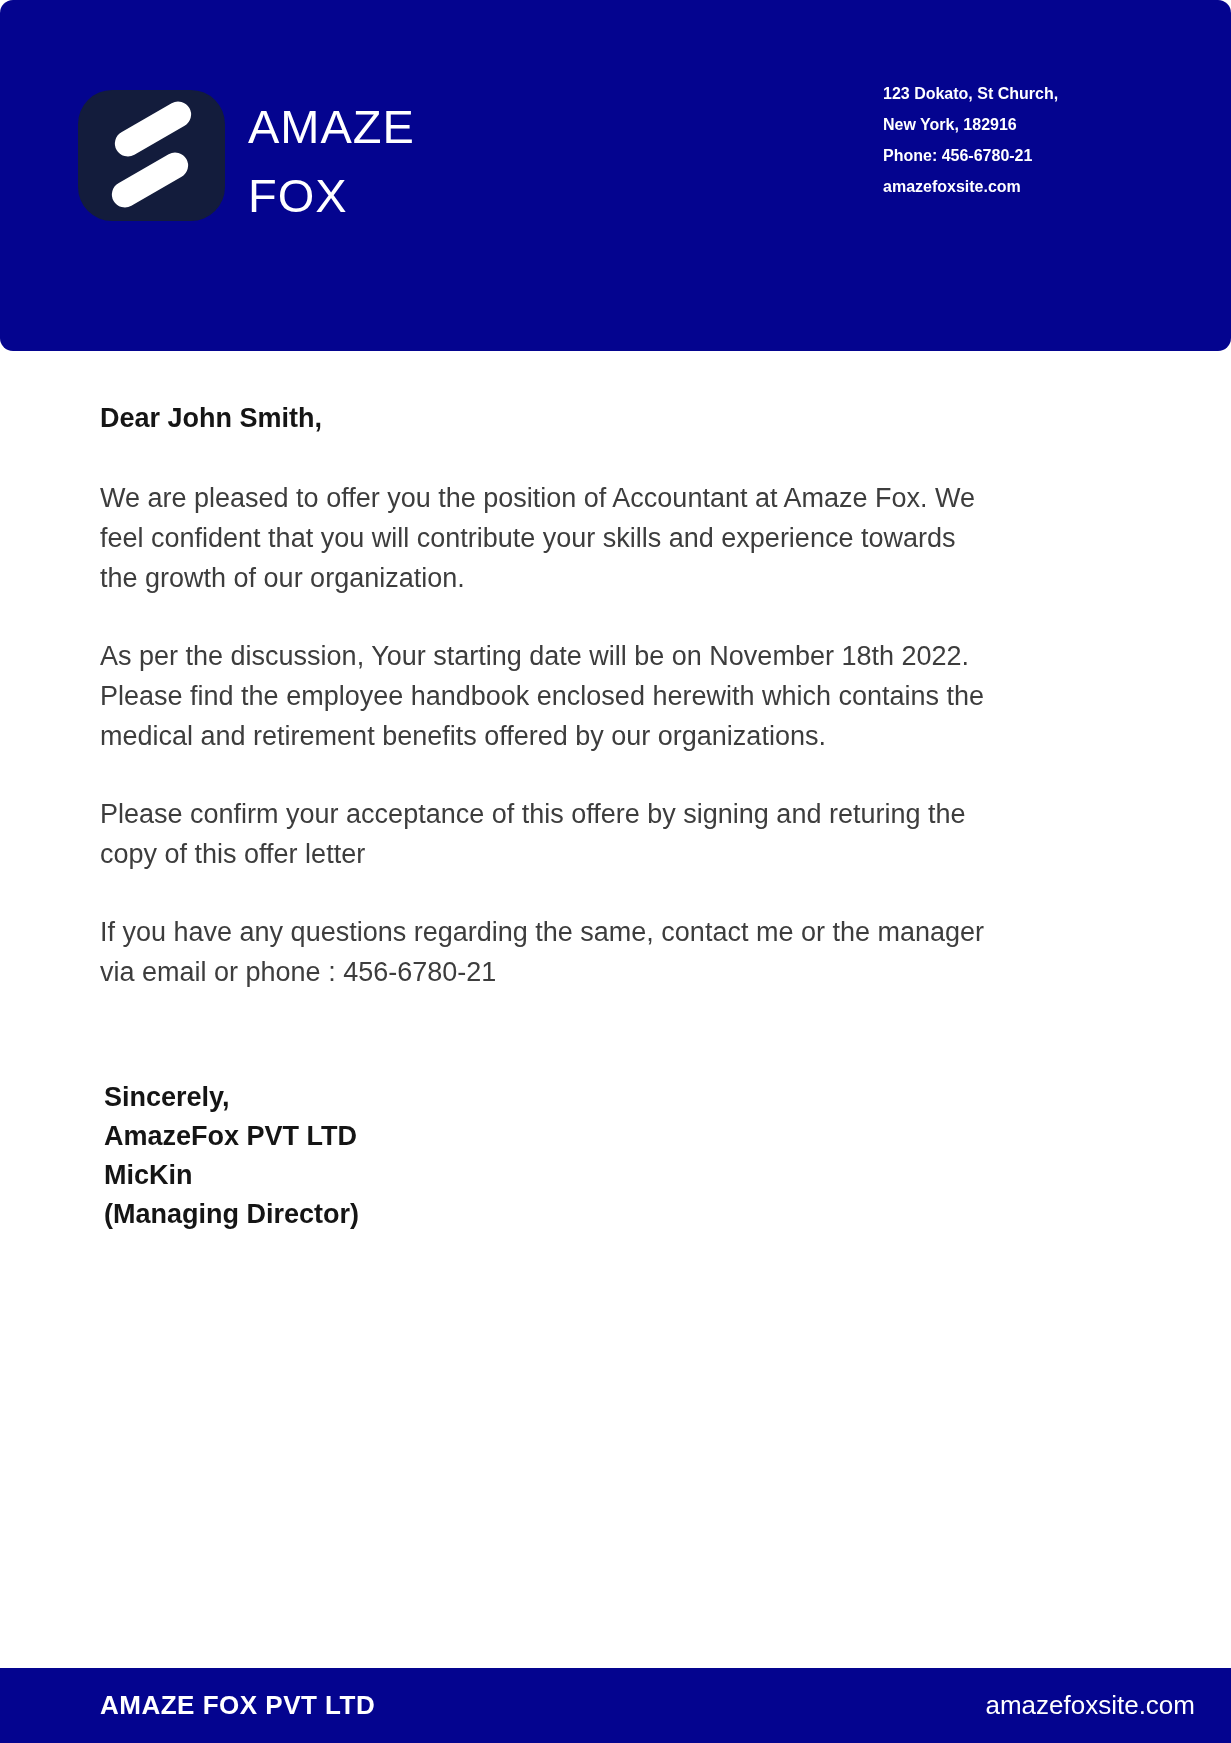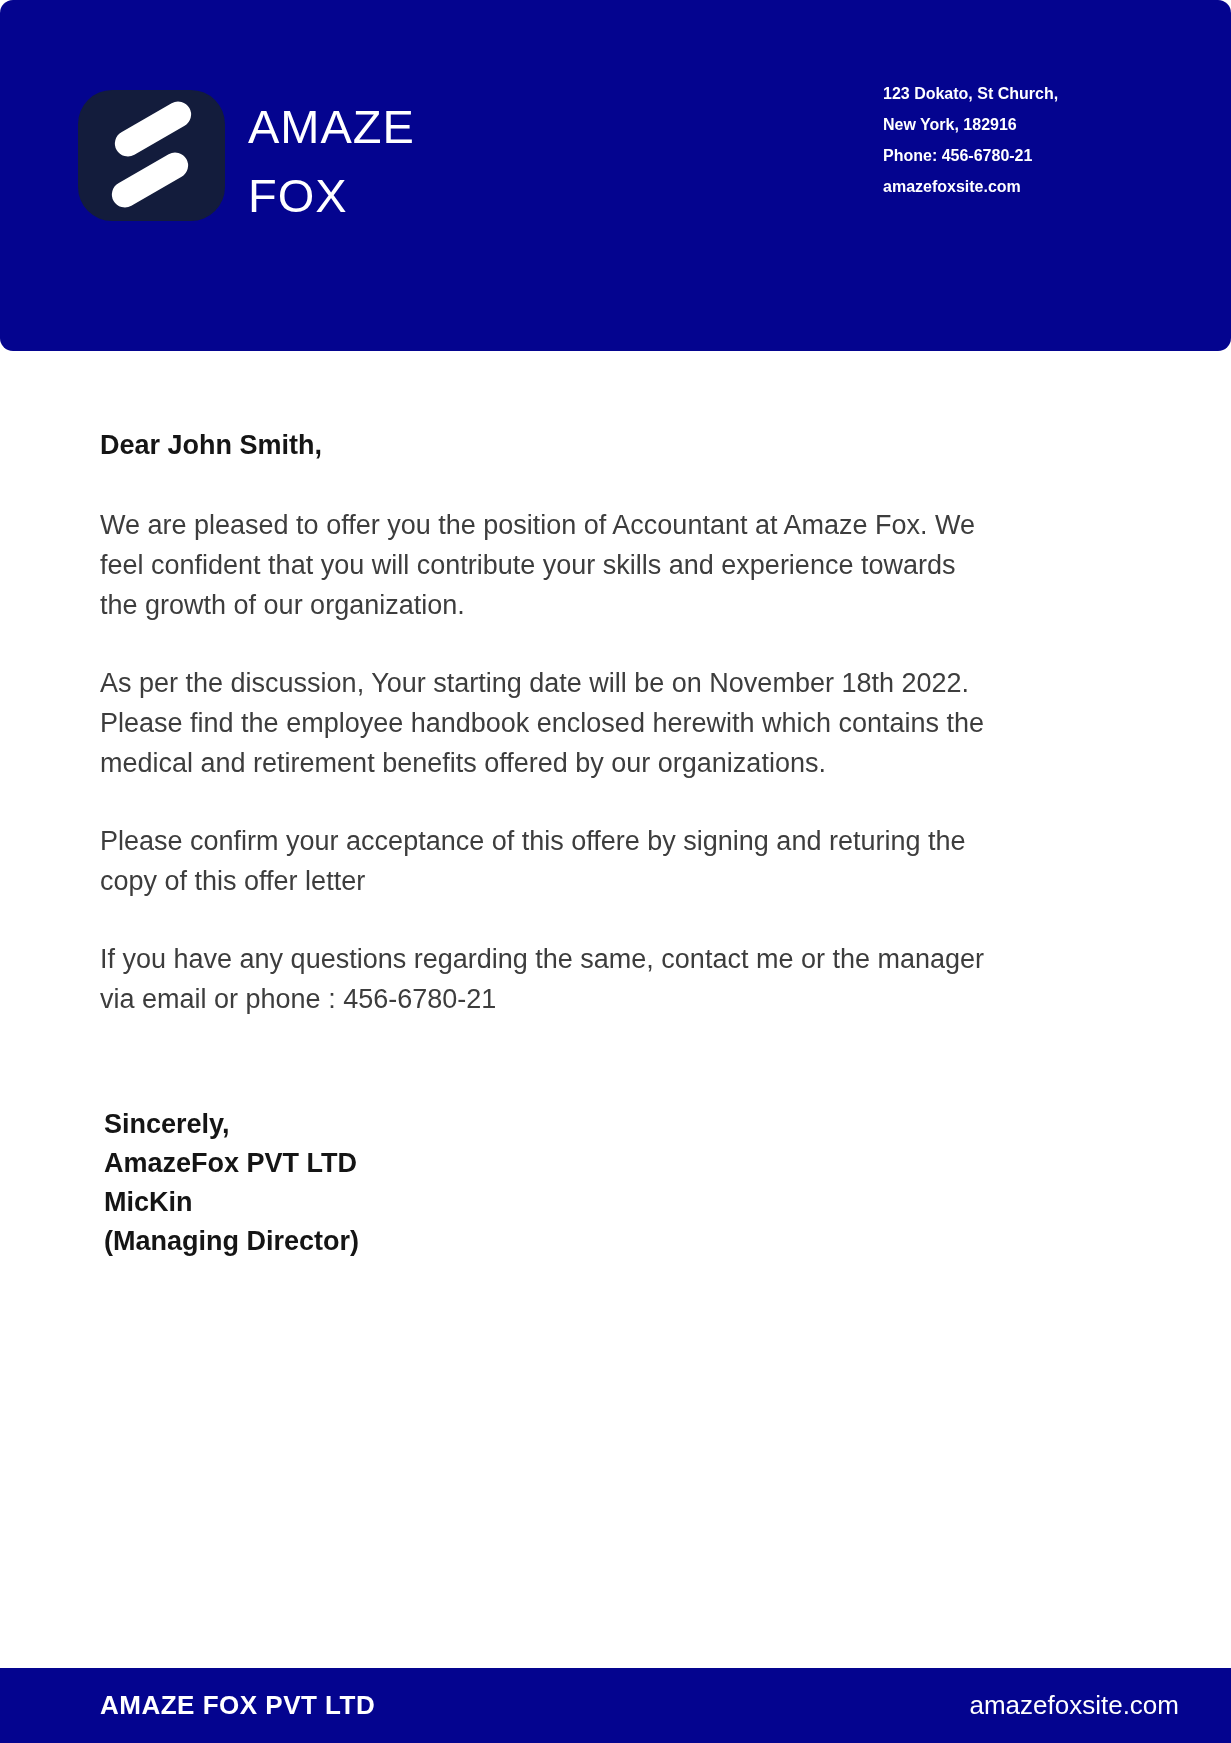--- a/index.html
+++ b/index.html
@@ -59,21 +59,21 @@
     color: #ffffff;
     font-size: 16px;
     line-height: 31px;
     font-weight: 600;
     white-space: pre-line;
   }
 
   
   .content {
     position: absolute;
-    top: 361px; left: 0;
+    top: 334px; left: 0;
     width: 100%;
     box-sizing: border-box;
     padding: 64px 40px 0 100px;
     color: #3d3d3d;
     font-size: 27px;
     line-height: 40px;
   }
   .greeting {
     margin: 0 0 40px 0;
     color: #151515;
@@ -93,21 +93,21 @@
   }
 
   
   .footer {
     position: absolute;
     bottom: 0; left: 0;
     width: 100%;
     height: 75px;
     background: #04048f;
     box-sizing: border-box;
-    padding: 0 52px 0 100px;
+    padding: 0 36px 0 100px;
     display: flex;
     align-items: center;
     justify-content: space-between;
     color: #ffffff;
   }
   .footer-company {
     font-size: 26px;
     font-weight: 700;
     letter-spacing: 0.5px;
   }

